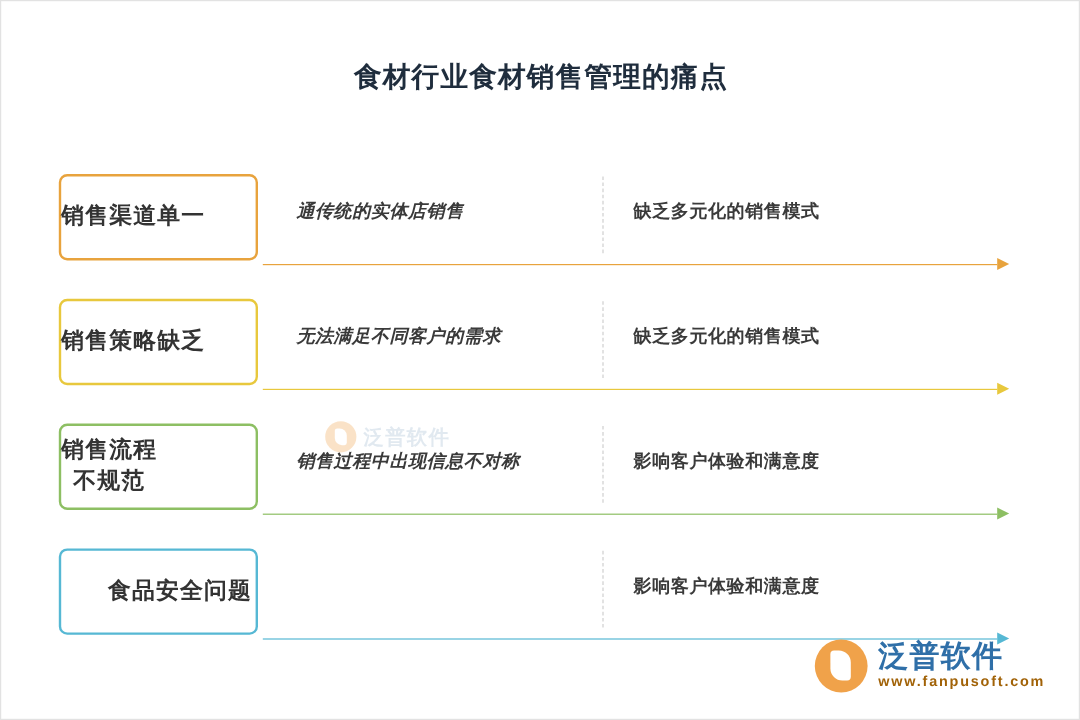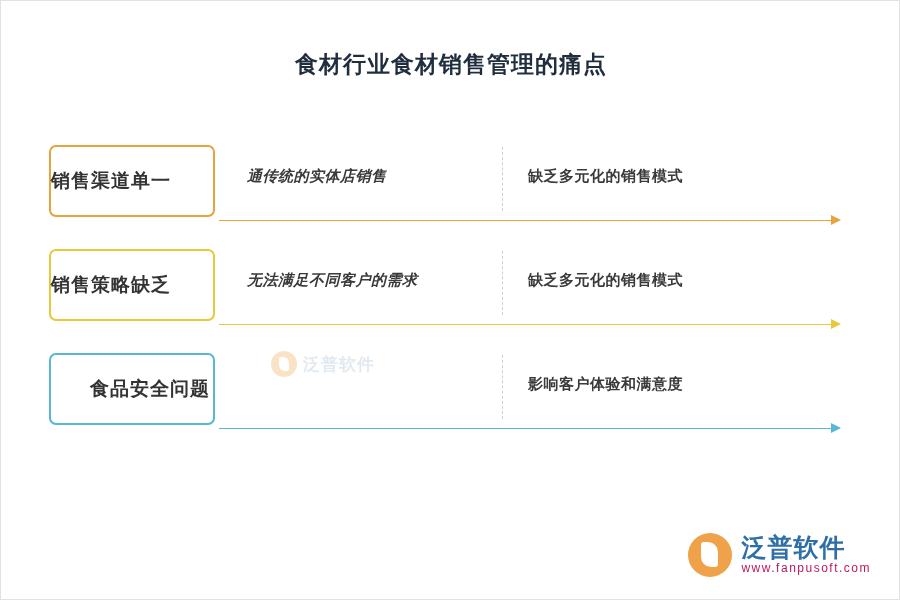--- a/index.html
+++ b/index.html
@@ -212,23 +212,24 @@
   }
   .logo .logo-cn {
     font-size: 25px;
     font-weight: bold;
     color: #2f6fa8;
     letter-spacing: 1px;
     line-height: 27px;
   }
   .logo .logo-url {
     font-size: 12px;
-    color: #be185d;
+    color: #a16207;
     letter-spacing: 1.5px;
     line-height: 15px;
+    font-weight: bold;
   }
 </style>
 </head>
 <body>
 
 <div class="page">
 
   <div class="title">食材行业食材销售管理的痛点</div>
 
   <div class="rows">
@@ -252,33 +253,46 @@
       </div>
       <div class="text-a">无法满足不同客户的需求</div>
       <div class="divider"></div>
       <div class="text-b">缺乏多元化的销售模式</div>
       <div class="arrow">
         <div class="line"></div>
         <div class="head"></div>
       </div>
     </div>
 
-
-    <div class="row row-3">
+    <div class="row row-2">
       <div class="label-box">
-        <span>食品安全问题</span>
-      </div>
+        <span style="white-space: pre-line;">销售流程
+不规范</span>
+      </div>
+      <div class="text-a">销售过程中出现信息不对称</div>
       <div class="divider"></div>
       <div class="text-b">影响客户体验和满意度</div>
       <div class="arrow">
         <div class="line"></div>
         <div class="head"></div>
       </div>
     </div>
 
+    <div class="row row-3">
+      <div class="label-box">
+        <span>食品安全问题</span>
+      </div>
+      <div class="divider"></div>
+      <div class="text-b">影响客户体验和满意度</div>
+      <div class="arrow">
+        <div class="line"></div>
+        <div class="head"></div>
+      </div>
+    </div>
+
   </div>
 
   <div class="watermark-center">
     <div class="wm-mark"></div>
     <div class="wm-text">泛普软件</div>
   </div>
 
   <div class="logo">
     <div class="logo-mark"></div>
     <div class="logo-words">

